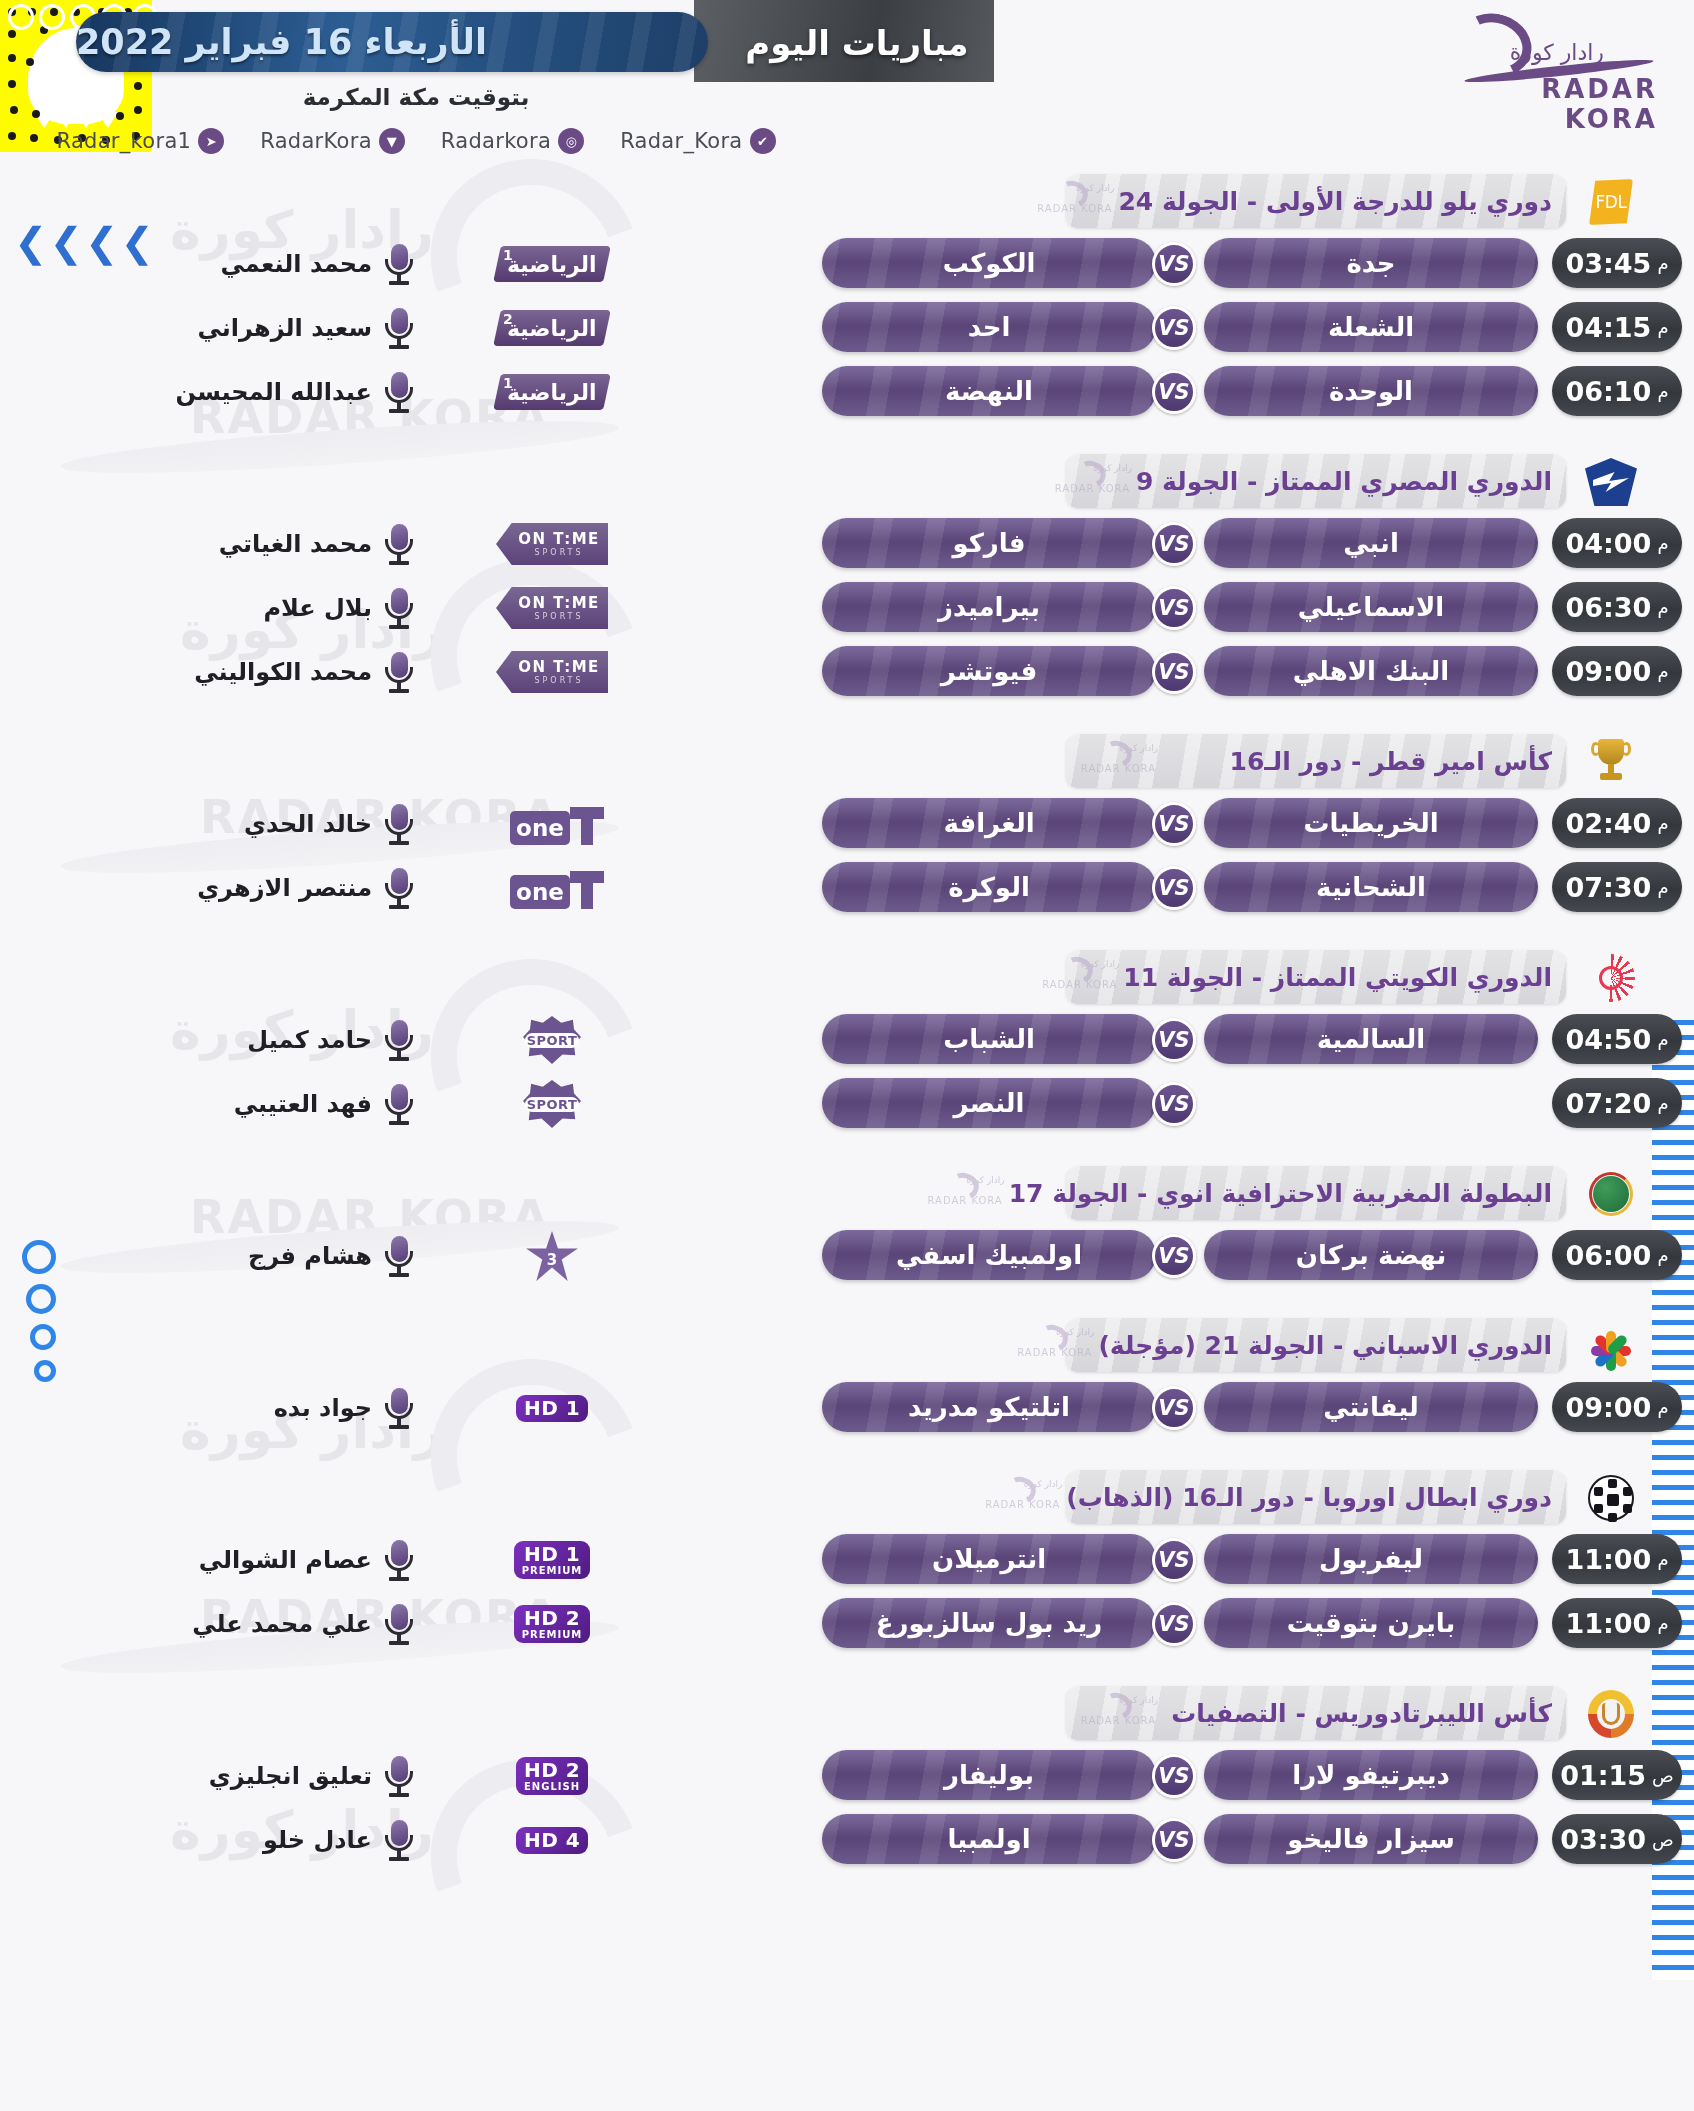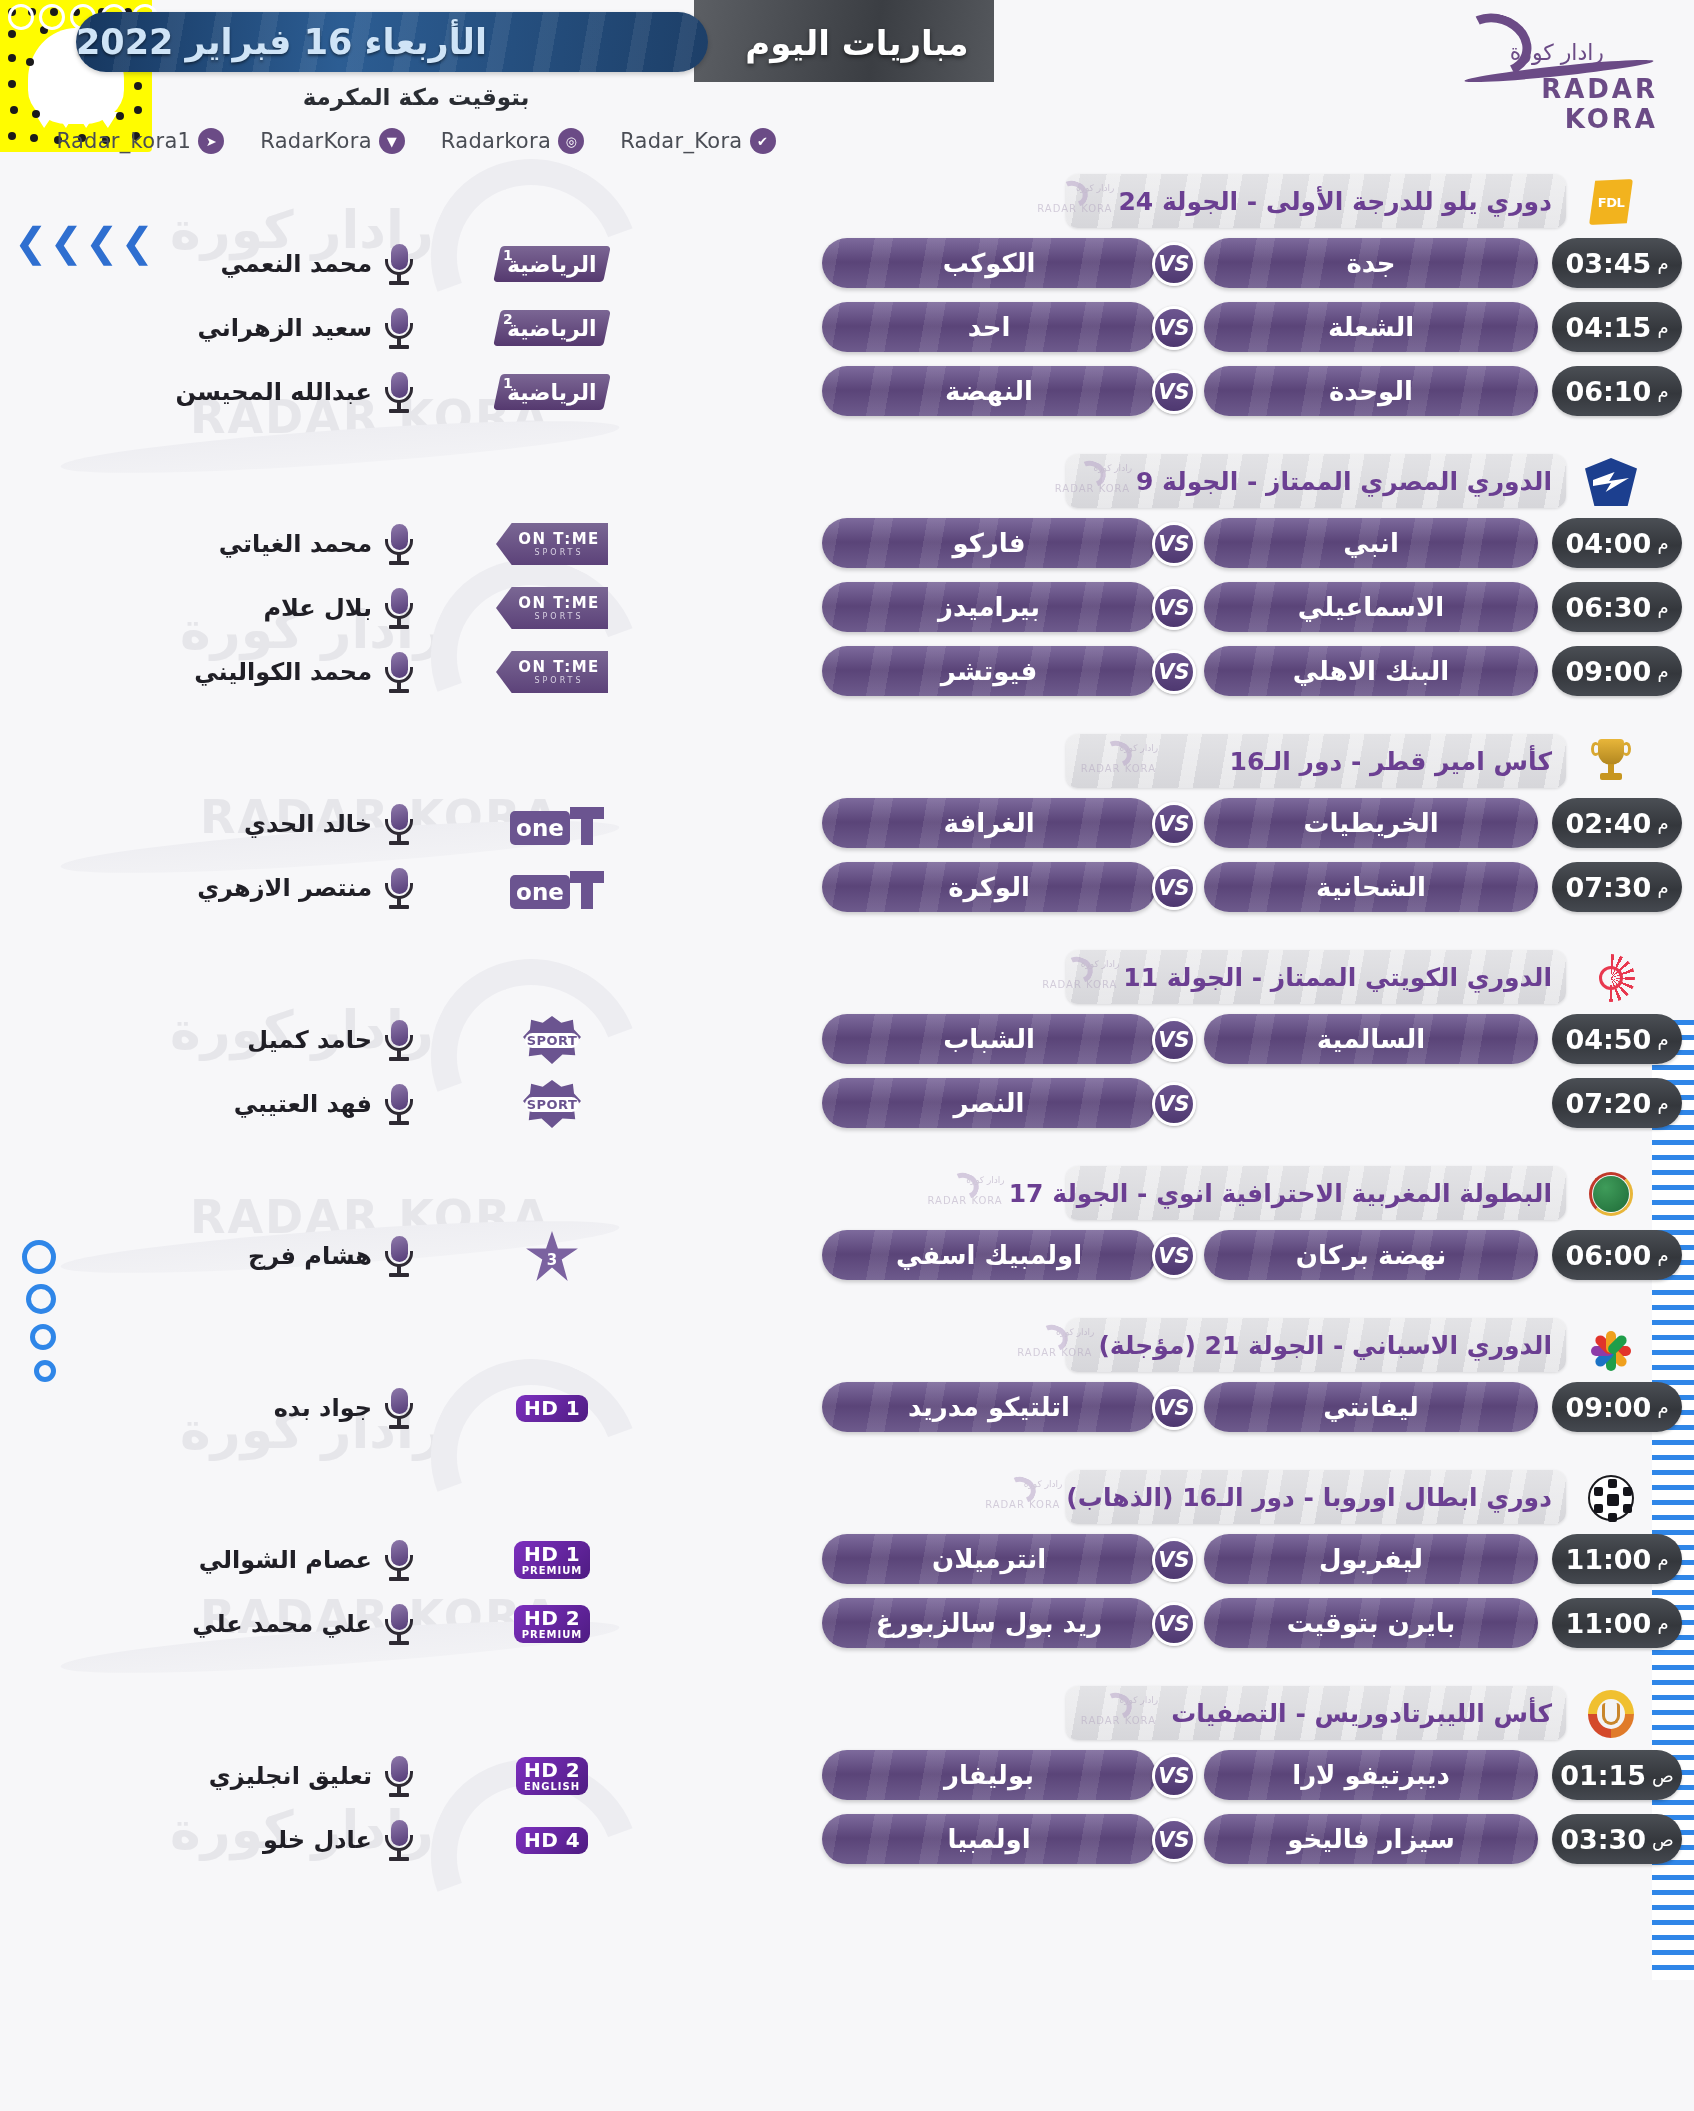--- a/index.html
+++ b/index.html
@@ -329,21 +329,21 @@
 
   
   .cl-fdl { width: 44px; height: 46px; position: relative; }
   .cl-fdl .b {
     position: absolute; inset: 0; background: #f2b31e;
     clip-path: polygon(14% 4%, 100% 0, 86% 96%, 0 100%);
     border-radius: 4px;
   }
   .cl-fdl .t {
     position: absolute; inset: 0; display: flex; align-items: center; justify-content: center;
-    color: #fff; font-size: 13px; font-weight: bold; letter-spacing: -.5px;
+    color: #fff; font-size: 17px; font-weight: normal; letter-spacing: -.5px;
   }
   .cl-egy { width: 52px; height: 48px; position: relative; }
   .cl-egy .e {
     position: absolute; inset: 0; background: #1c3f8f;
     clip-path: polygon(50% 0, 100% 22%, 82% 100%, 18% 100%, 0 22%);
   }
   .cl-egy .w {
     position: absolute; left: 8px; top: 14px; width: 36px; height: 20px;
     background: #fff;
     clip-path: polygon(0 40%, 60% 0, 45% 45%, 100% 30%, 35% 100%, 50% 55%, 0 70%);

